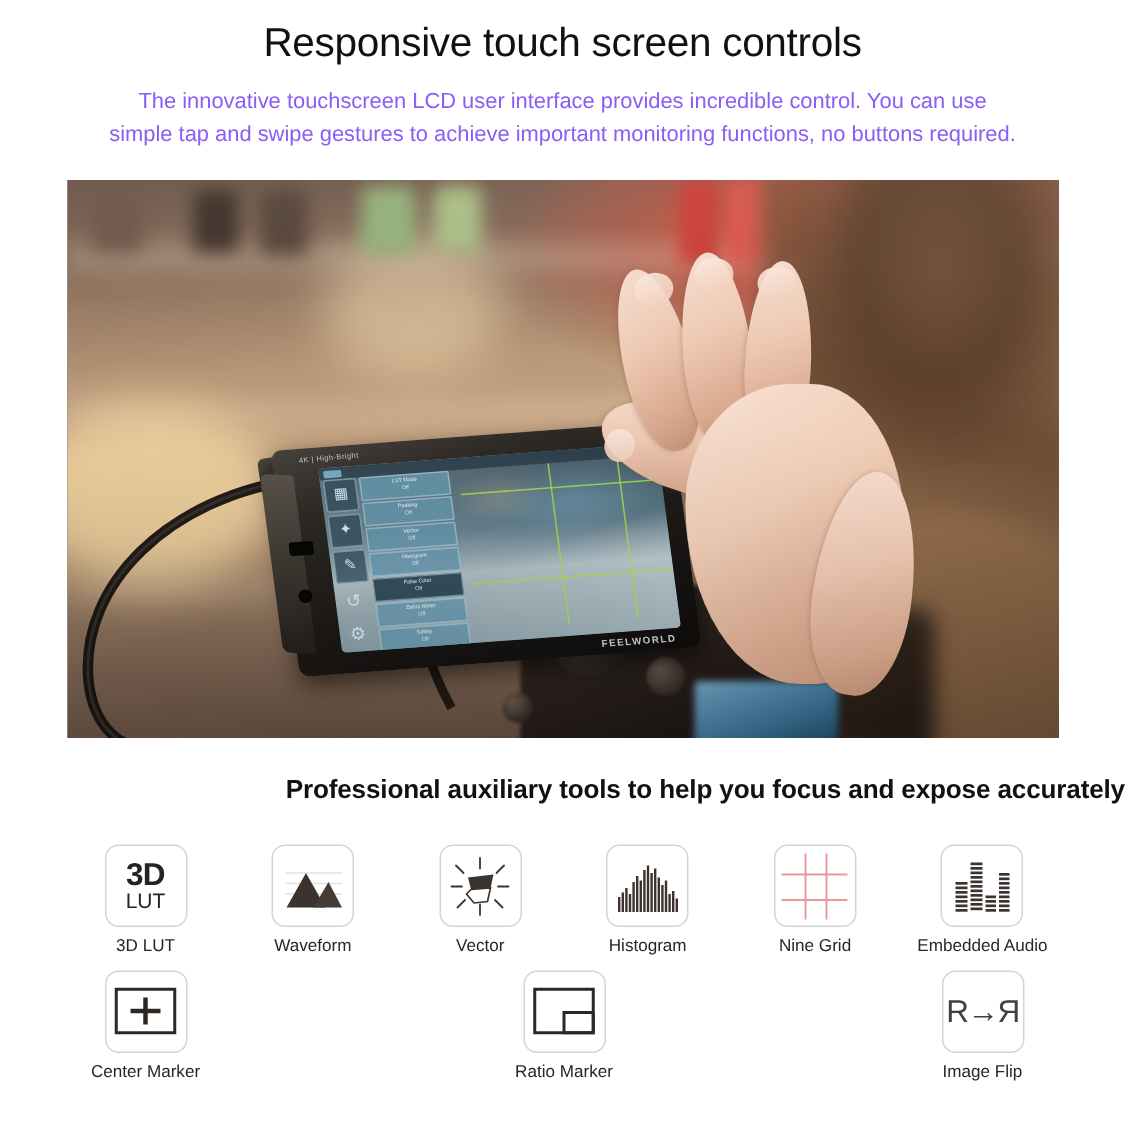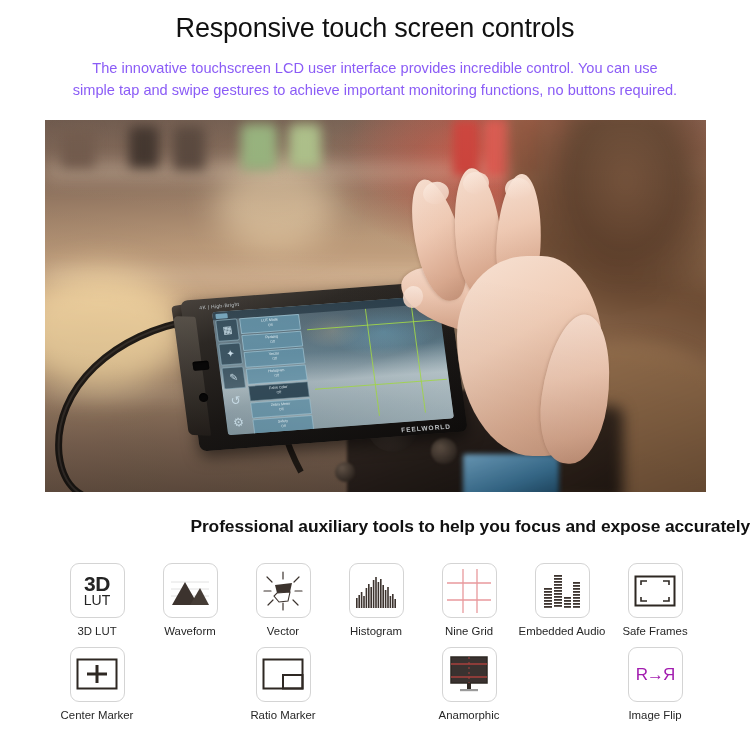--- a/index.html
+++ b/index.html
@@ -664,34 +664,20 @@
                 <rect x="31" y="25" width="7" height="1.8"></rect>
               <rect x="31" y="28" width="7" height="1.8"></rect>
                 <rect x="31" y="31" width="7" height="1.8"></rect>
               <rect x="31" y="34" width="7" height="1.8"></rect>
             </g>
           </svg>
         </div>
         <div class="tool-label">Embedded Audio</div>
       </div>
 
-      <div class="tool">
-        <div class="tool-box">
-          <svg width="42" height="32" viewBox="0 0 42 32">
-            <rect x="1.5" y="1.5" width="39" height="29" fill="none" stroke="#2e2823" stroke-width="2"></rect>
-            <g stroke="#2e2823" stroke-width="1.6" fill="none">
-              <polyline points="7,10 7,6 13,6"></polyline>
-              <polyline points="29,6 35,6 35,10"></polyline>
-              <polyline points="35,22 35,26 29,26"></polyline>
-              <polyline points="13,26 7,26 7,22"></polyline>
-            </g>
-          </svg>
-        </div>
-        <div class="tool-label">Safe Frames</div>
-      </div>
 
     </div>
 
     <div class="tools-row">
 
       <div class="tool">
         <div class="tool-box">
           <svg width="42" height="32" viewBox="0 0 42 32">
             <rect x="1.5" y="1.5" width="39" height="29" fill="none" stroke="#2e2823" stroke-width="2"></rect>
             <line x1="21" y1="7" x2="21" y2="25" stroke="#2e2823" stroke-width="3"></line>
@@ -705,37 +691,24 @@
         <div class="tool-box">
           <svg width="42" height="32" viewBox="0 0 42 32">
             <rect x="1.5" y="1.5" width="39" height="29" fill="none" stroke="#2e2823" stroke-width="2"></rect>
             <rect x="21" y="17" width="19.5" height="13.5" fill="none" stroke="#2e2823" stroke-width="2"></rect>
           </svg>
         </div>
         <div class="tool-label">Ratio Marker</div>
       </div>
 
 
-      <div class="tool">
-        <div class="tool-box">
-          <svg width="42" height="38" viewBox="0 0 42 38">
-            <rect x="3" y="2" width="36" height="26" fill="#3a3230" stroke="#2e2823" stroke-width="1.5"></rect>
-            <line x1="3" y1="9" x2="39" y2="9" stroke="#a8403c" stroke-width="1.3"></line>
-            <line x1="3" y1="22" x2="39" y2="22" stroke="#a8403c" stroke-width="1.3"></line>
-            <line x1="21" y1="2" x2="21" y2="28" stroke="#a8403c" stroke-width="1" stroke-dasharray="2 3"></line>
-            <rect x="19" y="28" width="4" height="6" fill="#2e2823"></rect>
-            <rect x="12" y="34" width="18" height="2.2" fill="#9a9a9a"></rect>
-          </svg>
-        </div>
-        <div class="tool-label">Anamorphic</div>
-      </div>
-
-      <div class="tool">
-        <div class="tool-box">
-          <span style="font-size:17px;color:#a21caf;letter-spacing:-1px;line-height:1;">R→Я</span>
+
+      <div class="tool">
+        <div class="tool-box">
+          <span style="font-size:21px;color:#404040;letter-spacing:-1px;line-height:1;">R→Я</span>
         </div>
         <div class="tool-label">Image Flip</div>
       </div>
 
 
 
     </div>
   </div>
 
 </div>

